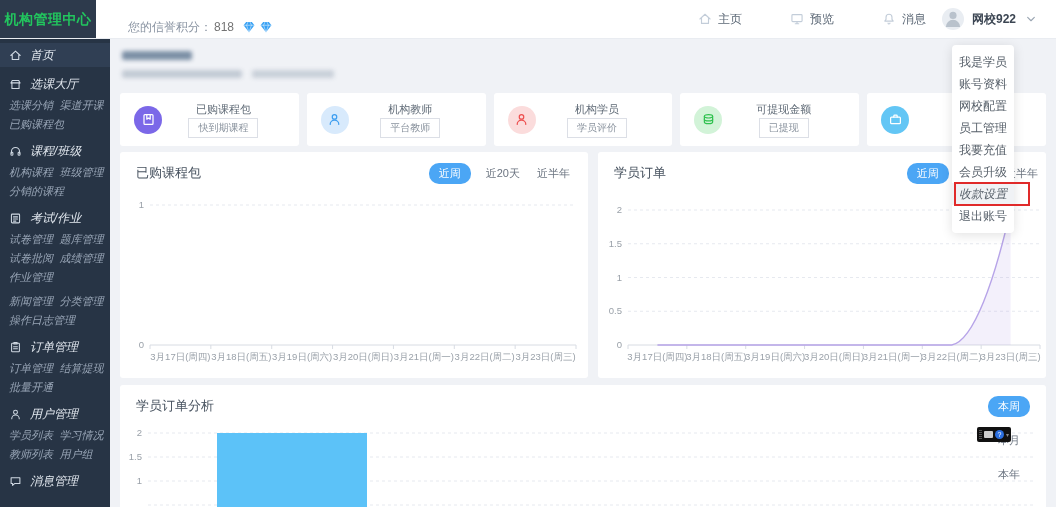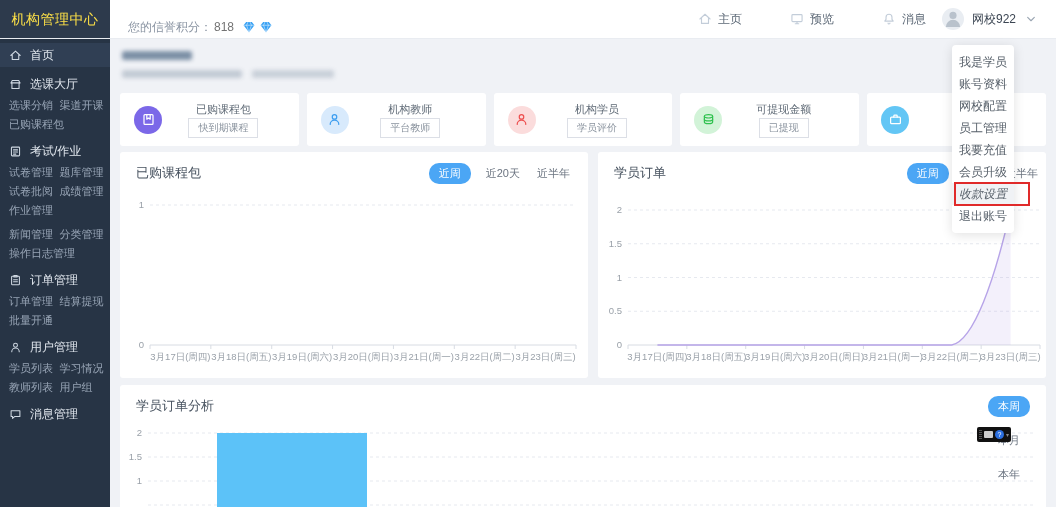--- a/index.html
+++ b/index.html
@@ -1,34 +1,34 @@
 <!DOCTYPE html>
 <html><head>
 <meta charset="utf-8">
 <style>
   html,body{margin:0;padding:0;background:#f0f2f6;font-family:"Liberation Sans","DejaVu Sans",sans-serif;}
   .screen{position:relative;width:1056px;height:507px;overflow:hidden;background:#f0f2f6;}
   
   .header{position:absolute;left:0;top:0;width:1056px;height:38px;background:#fff;border-bottom:1px solid #e9ecf1;z-index:10;}
-  .logo{position:absolute;left:0;top:0;width:110px;height:38px;background:#2d3a4c;color:#fde047;
-        font-size:14px;font-weight:normal;line-height:38px;text-align:center;letter-spacing:.5px;}
+  .logo{position:absolute;left:0;top:0;width:96px;height:38px;background:#2d3a4c;color:#22c55e;
+        font-size:14px;font-weight:bold;line-height:38px;text-align:center;letter-spacing:.5px;}
   .credit{position:absolute;left:128px;top:0;height:54px;line-height:38px;font-size:12px;color:#8a94a2;display:flex;align-items:center;gap:2px;}
   .credit .val{color:#737373;margin-right:6px;}
   .gems{display:flex;gap:3px;align-items:center;}
   .topnav{position:absolute;right:130px;top:0;height:38px;display:flex;gap:48px;}
   .topnav .nav-item{display:flex;align-items:center;gap:6px;font-size:12px;color:#5c6876;cursor:pointer;}
   .topnav .ic{color:#c3cdd9;}
   .userbox{position:absolute;right:18px;top:0;height:38px;display:flex;align-items:center;gap:8px;cursor:pointer;}
   .avatar{width:22px;height:22px;border-radius:50%;background:#e9edf2;display:flex;align-items:center;justify-content:center;color:#b9c2cc;overflow:hidden;}
-  .username{font-size:12px;color:#3c4653;}
+  .username{font-size:12px;color:#3c4653;font-weight:bold;}
   .userbox .chev{color:#9aa5b2;}
   .ic{display:inline-flex;width:14px;height:14px;}
   .ic svg{width:100%;height:100%;}
   
-  .sidebar{position:absolute;left:0;top:38px;width:110px;bottom:0;background:#273445;z-index:5;}
+  .sidebar{position:absolute;left:0;top:38px;width:110px;bottom:0;background:#273445;z-index:5;font-style:italic;}
   .side-sec{margin-top:5px;}
   .side-sec.active .side-title{background:#303f54;}
   .side-title{height:24px;line-height:24px;display:flex;align-items:center;gap:8px;padding-left:9px;
               color:#e2e8ef;font-size:12px;cursor:pointer;}
   .side-title .ic{color:#cfd8e2;width:13px;height:13px;flex:0 0 13px;}
   .side-links{display:flex;flex-wrap:wrap;padding-left:9px;}
   .side-link{width:50%;box-sizing:border-box;height:19px;line-height:19px;font-size:11px;color:#98a5b6;cursor:pointer;white-space:nowrap;}
   
   .blur-line{position:absolute;border-radius:2px;filter:blur(2px);}
   
@@ -156,20 +156,37 @@
               <path d="M2.6 6L4 3h8l1.4 3M3.6 6v7h8.8V6"></path>
               <path d="M2.6 6h10.8"></path>
             </svg>
           </span>
           <span>选课大厅</span>
         </div>
         <div class="side-links">
           <a class="side-link">选课分销</a>
           <a class="side-link">渠道开课</a>
           <a class="side-link">已购课程包</a>
+        </div>
+      </div>
+      <div class="side-sec">
+        <div class="side-title">
+          <span class="ic">
+            <svg viewBox="0 0 16 16" fill="none" stroke="currentColor" stroke-width="1.3" stroke-linecap="round" stroke-linejoin="round">
+              <path d="M3 10V8a5 5 0 0 1 10 0v2"></path>
+              <rect x="2.4" y="9" width="2.4" height="3.6" rx="1"></rect>
+              <rect x="11.2" y="9" width="2.4" height="3.6" rx="1"></rect>
+            </svg>
+          </span>
+          <span>课程/班级</span>
+        </div>
+        <div class="side-links">
+          <a class="side-link">机构课程</a>
+          <a class="side-link">班级管理</a>
+          <a class="side-link">分销的课程</a>
         </div>
       </div>
       <div class="side-sec">
         <div class="side-title">
           <span class="ic">
             <svg viewBox="0 0 16 16" fill="none" stroke="currentColor" stroke-width="1.3" stroke-linecap="round" stroke-linejoin="round">
               <rect x="3" y="2.6" width="10" height="10.8" rx="1"></rect>
               <path d="M5.5 6h5M5.5 8.6h5M5.5 11.2h3"></path>
             </svg>
           </span>

